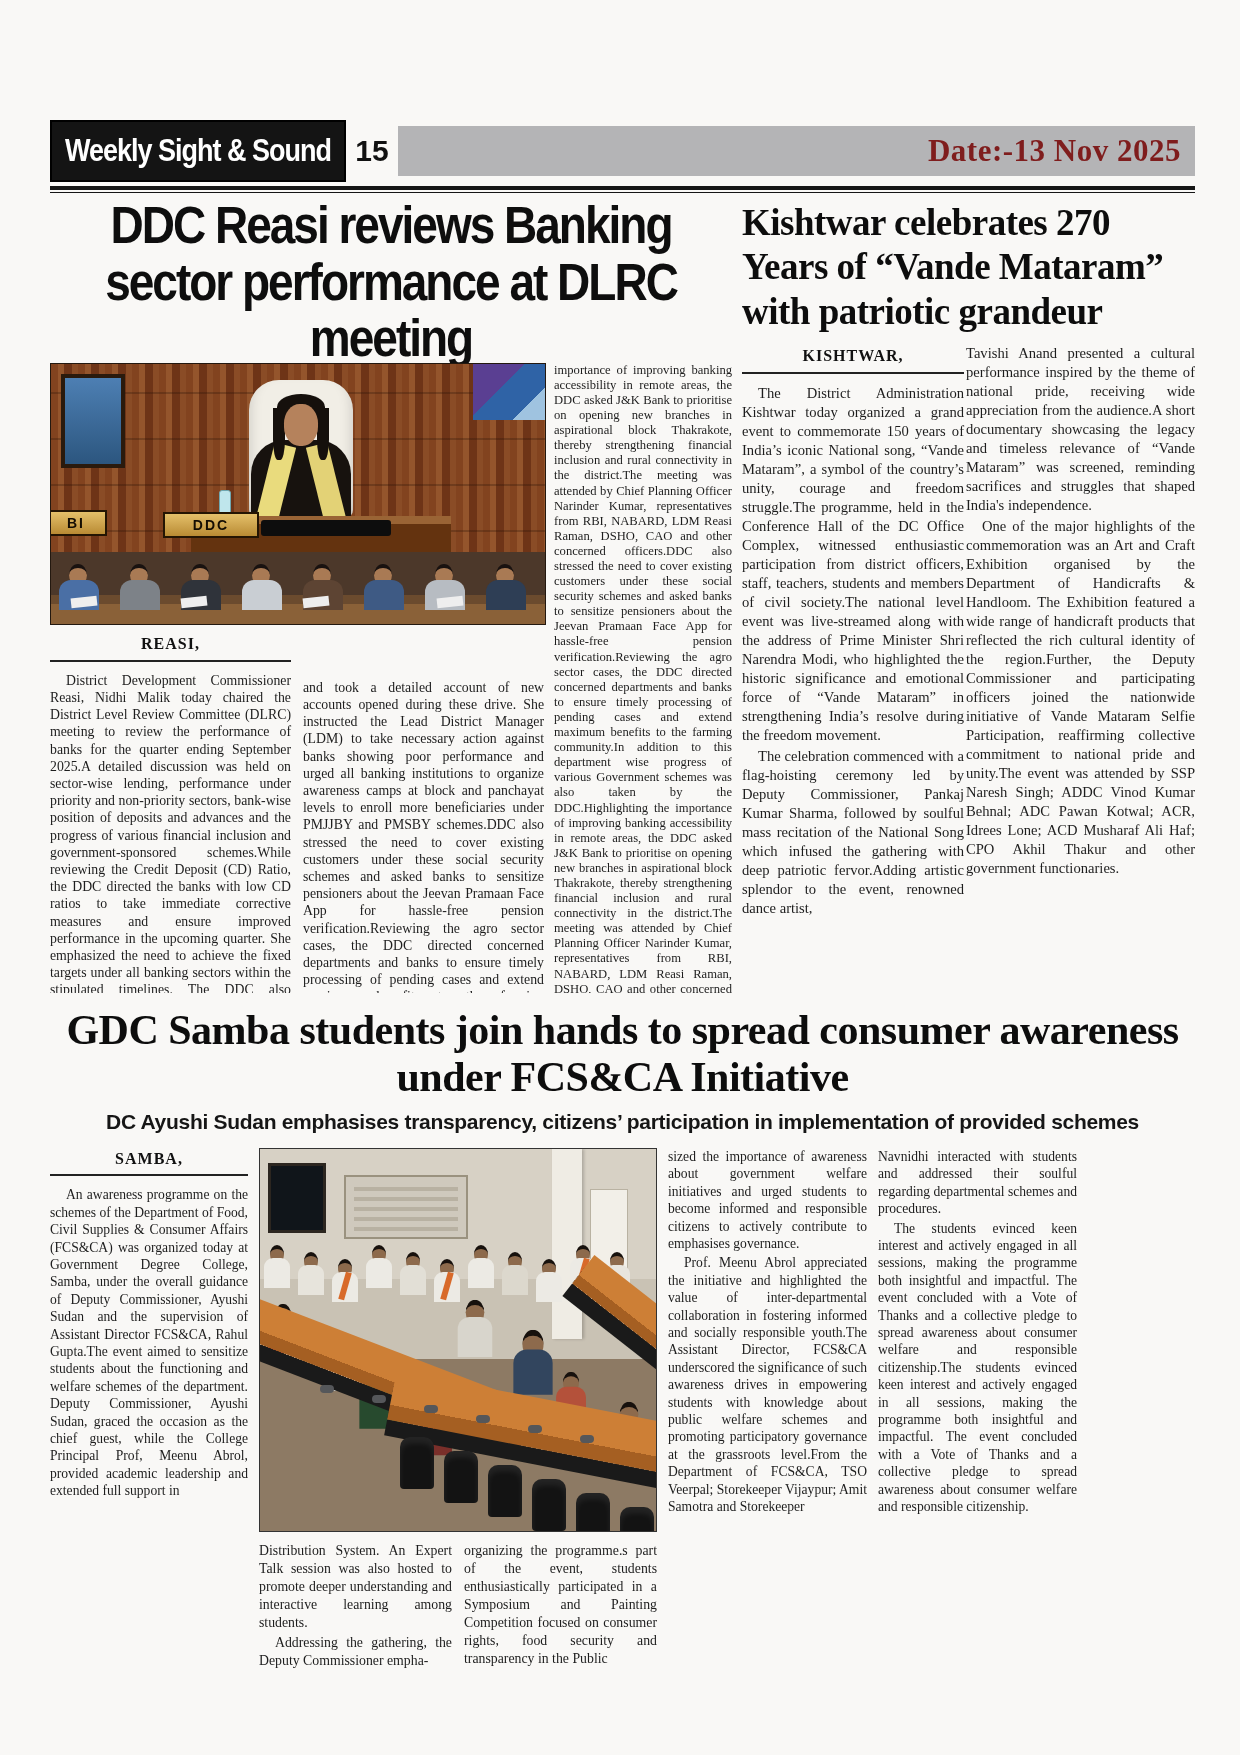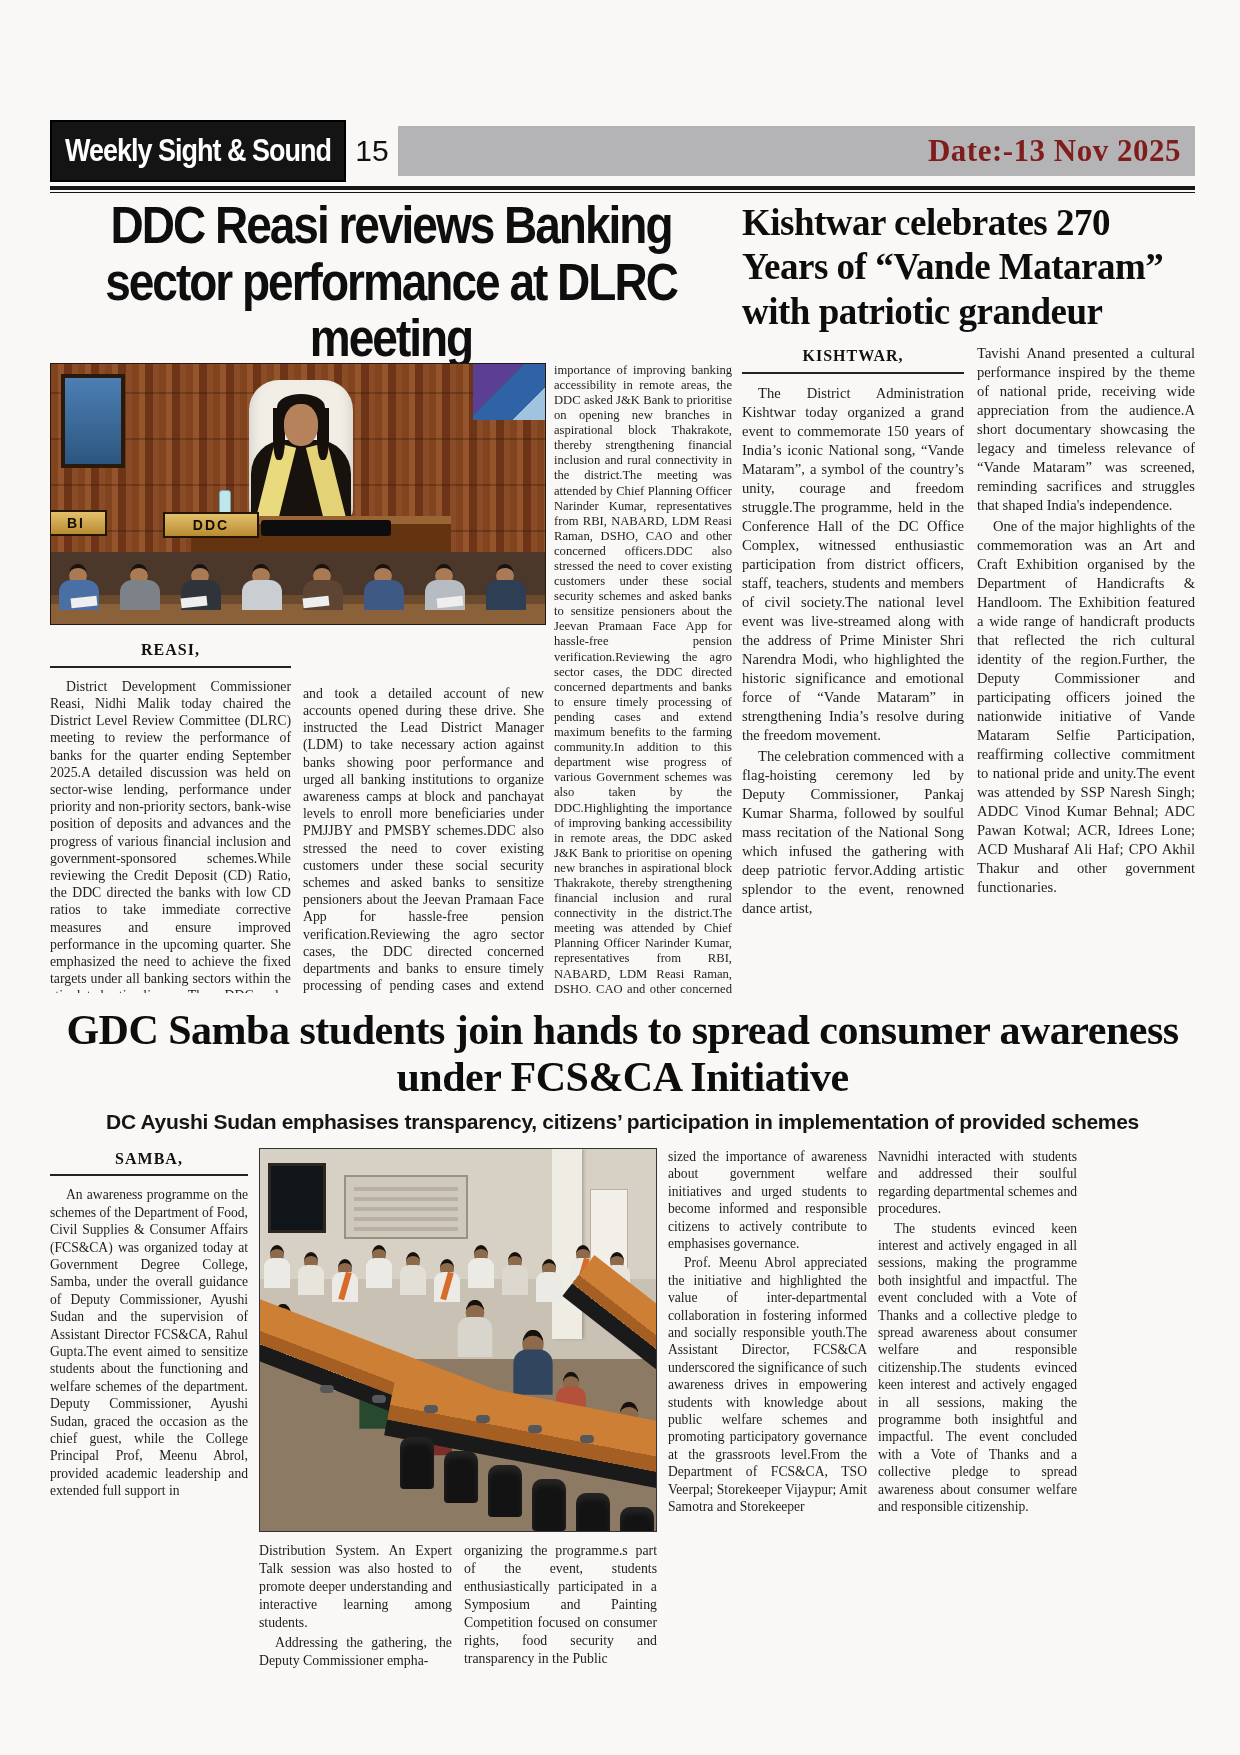--- a/index.html
+++ b/index.html
@@ -14,21 +14,21 @@
   .mast-black{
     width:296px;height:62px;background:#141414;display:flex;align-items:center;justify-content:center;
     border:2px solid #000;box-sizing:border-box;
   }
   .mast-black span{
     color:#fff;font-family:"Liberation Sans",sans-serif;font-weight:bold;
     font-size:27px;letter-spacing:-1px;white-space:nowrap;transform:scaleY(1.15);
   }
   .mast-num{
     width:52px;text-align:center;font-family:"Liberation Sans",sans-serif;
-    font-weight:normal;font-size:30px;color:#111;padding-bottom:14px;
+    font-weight:bold;font-size:30px;color:#111;padding-bottom:14px;
   }
   .mast-gray{
     flex:1;height:50px;background:#b4b4b6;display:flex;align-items:center;justify-content:flex-end;
     padding-right:14px;margin-bottom:6px;
   }
   .mast-gray span{font-weight:bold;font-size:31px;color:#7f1d1d;letter-spacing:.5px;}
   .rule-double{border-top:4px solid #161616;border-bottom:1px solid #161616;height:2px;margin-top:4px;}
 
   
   .body-txt{ text-align:justify;color:#1d1d1d; }
@@ -45,30 +45,30 @@
   .tz-right{flex:1;}
   .hl-impact{
     margin:2px 0 8px 0;text-align:center;
     font-family:"Liberation Sans",sans-serif;font-weight:bold;
     font-size:46px;line-height:1.1;letter-spacing:-2px;color:#0e0e0e;
     transform:scaleY(1.12);transform-origin:top center;
   }
   .a1-row{display:flex;gap:10px;margin-top:14px;}
   .a1-main{width:494px;flex:none;}
   .a1-col3{width:178px;flex:none;font-size:12.6px;line-height:15.1px;overflow:hidden;height:664px;}
-  .a1-undercols{display:flex;gap:12px;margin-top:14px;height:370px;overflow:hidden;}
+  .a1-undercols{display:flex;gap:12px;margin-top:8px;height:370px;overflow:hidden;}
   .a1-c1{width:241px;flex:none;}
   .a1-c1 .txt,.a1-c2{font-size:13.8px;line-height:17.2px;}
   .a1-c2{flex:1;padding-top:46px;}
 
   .hl-serif{
     margin:6px 0 10px 0;font-weight:bold;font-size:37px;line-height:1.2;color:#0d0d0d;
     letter-spacing:-.5px;
   }
-  .k-cols{display:flex;gap:13px;height:600px;overflow:hidden;}
+  .k-cols{display:flex;gap:2px;height:600px;overflow:hidden;}
   .k-colA{width:222px;flex:none;font-size:14.6px;line-height:19px;}
   .k-colB{flex:1;font-size:14.6px;line-height:19px;padding-top:0;}
 
   
   .photo1{
     position:relative;width:494px;height:260px;overflow:hidden;border:1px solid #23180f;
     background:
       repeating-linear-gradient(0deg, rgba(40,18,6,.28) 0 2px, rgba(0,0,0,0) 2px 46px),
       repeating-linear-gradient(90deg,#82431f 0 7px,#94552c 7px 13px,#6e3417 13px 21px,#8a4c26 21px 27px);
   }

